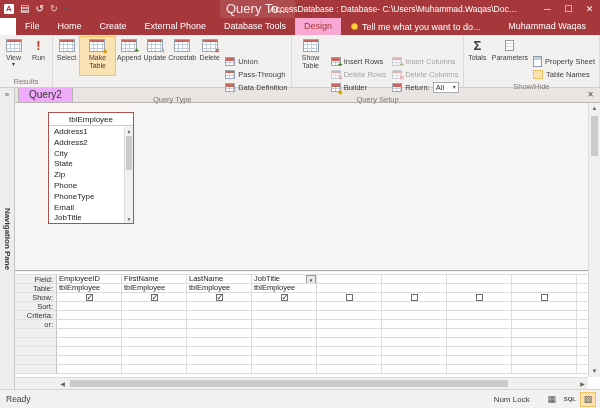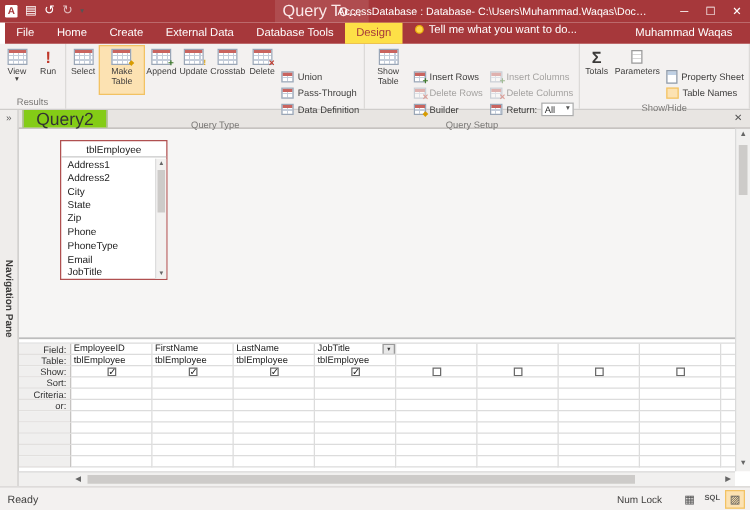--- a/index.html
+++ b/index.html
@@ -11,23 +11,23 @@
   .qat{position:absolute;left:4px;top:0;height:18px;display:flex;align-items:center;gap:6px}
   .appicon{width:10px;height:10px;background:#fff;color:#A6383B;font-weight:bold;font-size:8px;text-align:center;line-height:10px;border-radius:1px}
   .qi{font-size:10px;line-height:1;color:#fff}
   .qi.dim{opacity:.65}
   .ctx-label{position:absolute;left:220px;top:0;height:18px;line-height:18px;padding:0 6px;font-size:13px;color:#FBE9E9;background:rgba(255,255,255,.10)}
   .title-text{position:absolute;left:270px;top:0;height:18px;line-height:18px;font-size:8.5px;white-space:nowrap;overflow:hidden;max-width:250px;text-overflow:ellipsis}
   .wctrl{position:absolute;right:0;top:0;height:18px;display:flex}
   .wctrl span{width:21px;text-align:center;line-height:18px;font-size:9px;cursor:default}
 
   
-  .tabrow{position:absolute;top:18px;left:4px;right:0;height:17px;background:#A6383B;display:flex;align-items:flex-start;color:#fff;z-index:29}
+  .tabrow{position:absolute;top:18px;left:16px;right:0;height:17px;background:#A6383B;display:flex;align-items:center;color:#fff;z-index:29}
   .rtab{padding:0 9px;line-height:17px;font-size:9px;white-space:nowrap}
-  .rtab.active{background:#fde047;color:#A6383B}
+  .rtab.active{background:#f9a8d4;color:#A6383B}
   .tellme{display:flex;align-items:center;gap:4px;padding:0 10px;font-size:9px;white-space:nowrap}
   .bulb{width:7px;height:7px;border-radius:50%;background:#FFD34D;border:1px solid #E8B20A;flex:none}
   .user{margin-left:auto;padding-right:14px;line-height:17px;font-size:9px;white-space:nowrap}
 
   
   .ribbon{position:absolute;top:35px;left:0;right:0;height:53px;background:#F3F1F0;border-bottom:1px solid #CFCDCB;display:flex;z-index:28}
   .rgroup{display:flex;flex-direction:column;border-right:1px solid #DCDAD8;padding:1px 1px 0}
   .rgc{display:flex;flex:1;align-items:flex-start}
   .rgl{height:11px;line-height:11px;text-align:center;font-size:7.5px;color:#7A7876}
   .bigbtn{display:flex;flex-direction:column;align-items:center;padding:2px 2px 0;font-size:7px;line-height:8px;text-align:center;color:#3F3E3D;min-width:25px;height:40px}
@@ -56,21 +56,21 @@
   .mini-combo{display:flex;align-items:center;justify-content:space-between;border:1px solid #ABABAB;background:#fff;height:11px;padding:0 2px;min-width:26px;font-size:7.5px;color:#333}
   .smbtn .hl{background:#FCE2B2;border:1px solid #F2C263}
 
   
   .navpane{position:absolute;left:0;top:88px;bottom:19px;width:15px;background:#EFEDEB;border-right:1px solid #C8C6C4;z-index:10}
   .shutter{height:14px;text-align:center;font-size:8px;color:#555;line-height:14px}
   .navtext{position:absolute;top:50%;left:50%;transform:translate(-50%,-50%);writing-mode:vertical-rl;white-space:nowrap;font-size:8px;font-weight:bold;color:#3B3A39}
 
   
   .tabbar{position:absolute;left:15px;top:88px;right:0;height:15px;background:#E8E5E2;border-bottom:1px solid #B9B6B3;display:flex;align-items:flex-end;z-index:11}
-  .doctab{height:15px;line-height:14px;padding:0 10px;background:#84cc16;border:1px solid #B9B6B3;border-bottom:none;font-size:14px;color:#333;margin-left:3px}
+  .doctab{height:15px;line-height:14px;padding:0 10px;background:#f0abfc;border:1px solid #B9B6B3;border-bottom:none;font-size:10px;color:#333;margin-left:3px}
   .tab-close{margin-left:auto;padding:0 6px;font-size:8px;color:#555;line-height:15px}
 
   
   .design{position:absolute;left:15px;top:103px;right:12px;bottom:31px;background:#F6F5F4;overflow:hidden}
   .upper{position:absolute;top:0;left:0;right:0;height:168px;background:#F6F5F4;border-bottom:1px solid #ABABAB}
   .lower{position:absolute;top:169px;left:0;right:0;bottom:0;background:#fff}
 
   
   .flist{position:absolute;left:33px;top:9px;width:86px;height:112px;background:#fff;border:1px solid #B05050}
   .flist-title{height:13px;line-height:13px;text-align:center;font-size:8px;color:#222;border-bottom:1px solid #C9C9C9}
@@ -131,21 +131,21 @@
     <span>─</span>
     <span>☐</span>
     <span>✕</span>
   </div>
 </div>
 
 <div class="tabrow">
   <span class="rtab">File</span>
   <span class="rtab">Home</span>
   <span class="rtab">Create</span>
-  <span class="rtab">External Data</span>
+  <span class="rtab">External Phone</span>
   <span class="rtab">Database Tools</span>
   <span class="rtab active">Design</span>
   <span class="tellme">
     <span class="bulb"></span>
     <span>Tell me what you want to do...</span>
   </span>
   <span class="user">Muhammad Waqas</span>
 </div>
 
 <div class="ribbon">

